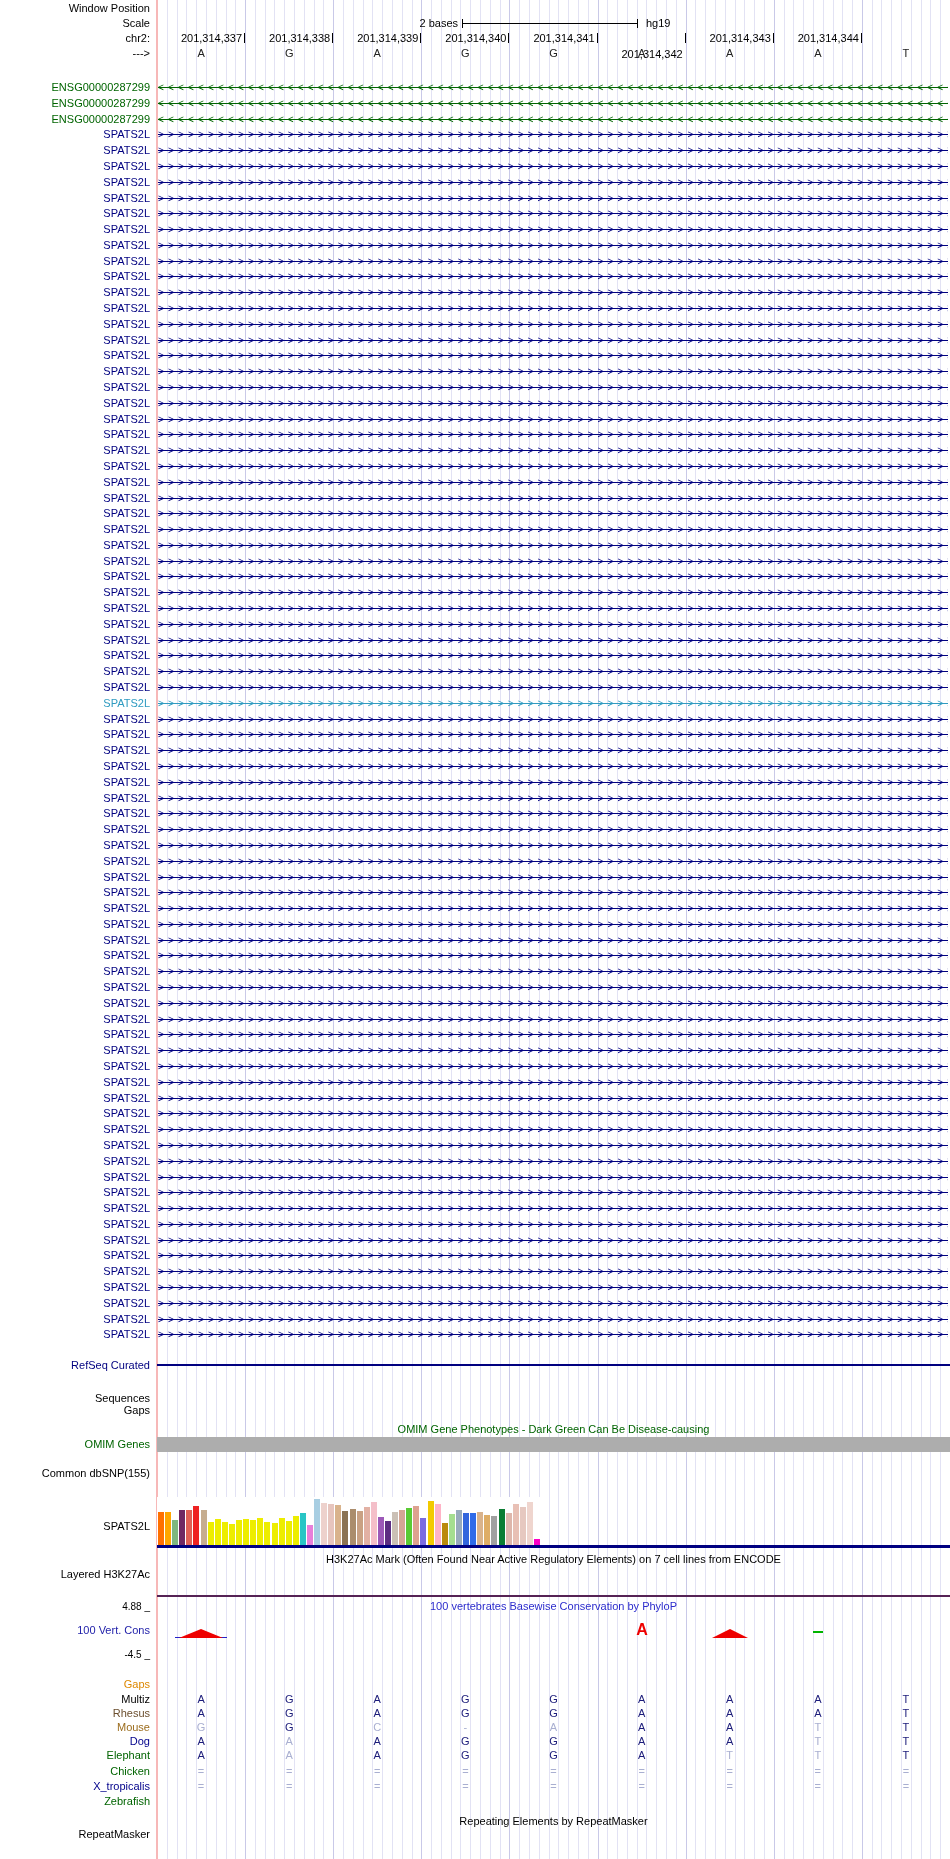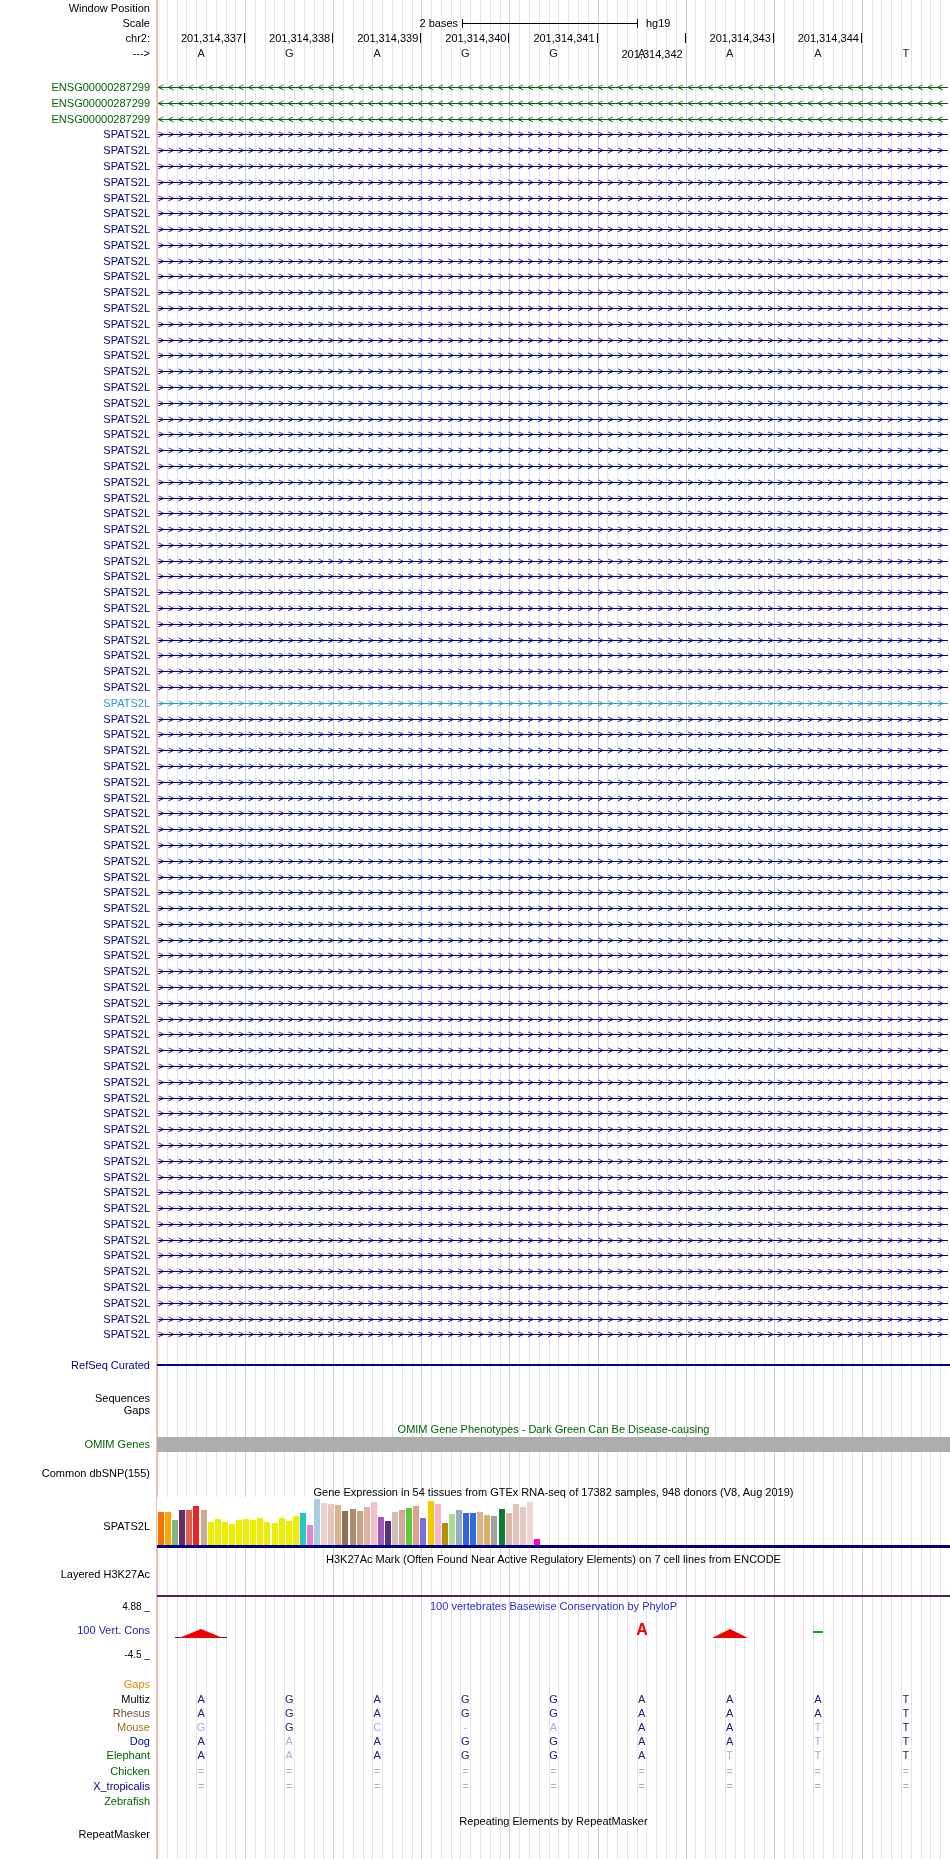--- a/index.html
+++ b/index.html
@@ -648,21 +648,20 @@
 
   <div class="lbl" style="top:1392px">Sequences</div>
   <div class="lbl" style="top:1404px">Gaps</div>
 
   <div class="title" style="top:1423px;color:#006400">OMIM Gene Phenotypes - Dark Green Can Be Disease-causing</div>
   <div class="hline" style="top:1437px;height:15px;background:#ADADAD"></div>
   <div class="lbl" style="top:1438px;color:#006400">OMIM Genes</div>
 
   <div class="lbl" style="top:1467px">Common dbSNP(155)</div>
 
-  <div class="title" style="top:1486px">Gene Expression in 54 tissues from GTEx RNA-seq of 17382 samples, 948 donors (V8, Aug 2019)</div>
   <div style="position:absolute;left:157px;top:1497px;width:390px;height:48px;background:#fff"></div>
   <div id="gtexbars">
       <div class="bar" style="left: 158px; width: 6px; height: 33px; top: 1512px; background: rgb(255, 112, 0);"></div>
       <div class="bar" style="left: 165.094px; width: 6px; height: 33px; top: 1512px; background: rgb(255, 166, 0);"></div>
       <div class="bar" style="left: 172.188px; width: 6px; height: 25px; top: 1520px; background: rgb(127, 183, 127);"></div>
       <div class="bar" style="left: 179.282px; width: 6px; height: 35px; top: 1510px; background: rgb(112, 41, 99);"></div>
       <div class="bar" style="left: 186.376px; width: 6px; height: 35px; top: 1510px; background: rgb(224, 96, 85);"></div>
       <div class="bar" style="left: 193.47px; width: 6px; height: 39px; top: 1506px; background: rgb(238, 34, 34);"></div>
       <div class="bar" style="left: 200.564px; width: 6px; height: 35px; top: 1510px; background: rgb(198, 173, 143);"></div>
       <div class="bar" style="left: 207.658px; width: 6px; height: 23px; top: 1522px; background: rgb(237, 237, 0);"></div>

